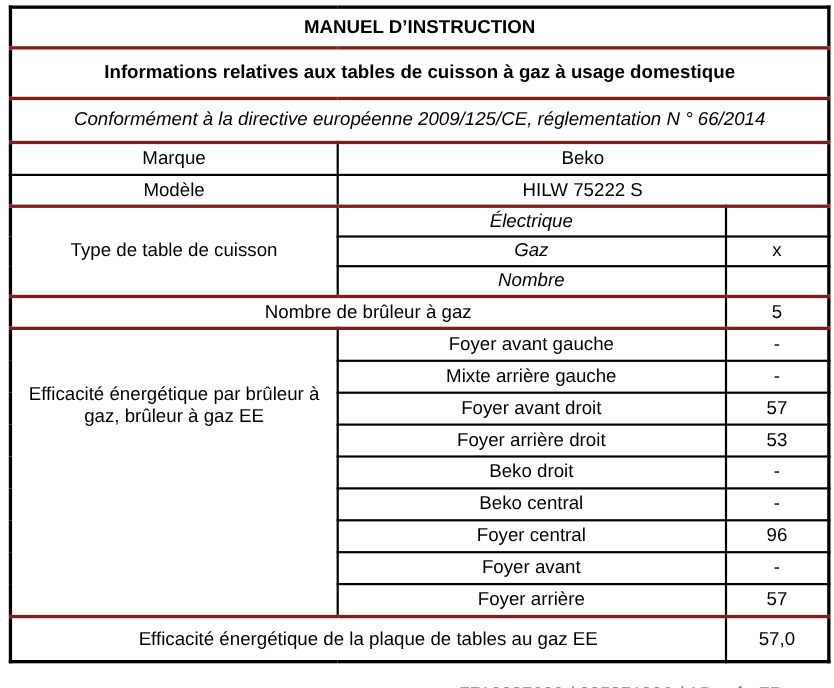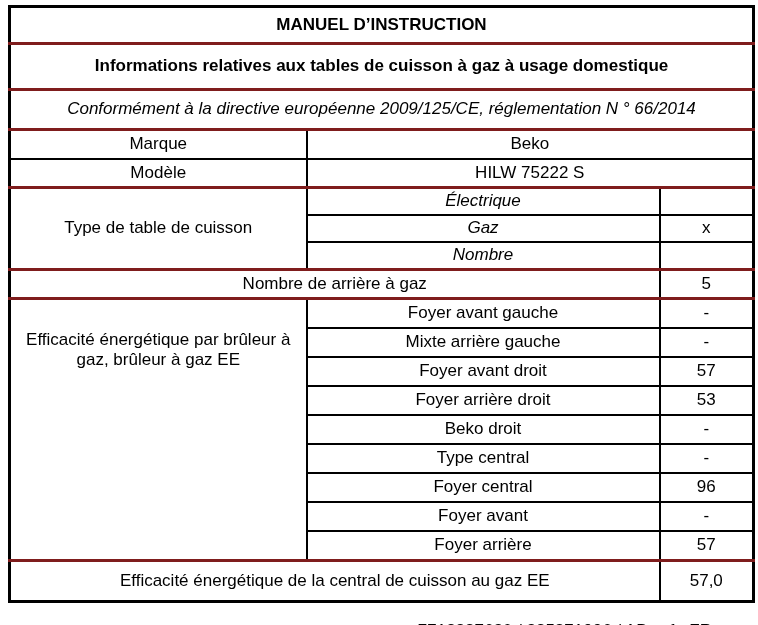--- a/index.html
+++ b/index.html
@@ -39,21 +39,21 @@
   .h-sub    { height: 43px; }
   .h-dir    { height: 37px; font-style: italic; }
   .h-brand  { height: 27px; }
   .h-model  { height: 26px; }
   .h-type   { height: 25px; font-style: italic; }
   .h-count  { height: 26px; }
   .h-foyer  { height: 27px; margin-left: 34px; }
   .h-plaque { height: 38px; }
   .topalign {
     vertical-align: top;
-    padding-top: 30px;
+    padding-top: 49px;
   }
   .footer {
     width: 744px;
     box-sizing: border-box;
     margin-top: 18px;
     display: flex;
     justify-content: flex-end;
     gap: 22px;
     padding-right: 40px;
     font-size: 17px;
@@ -94,21 +94,21 @@
       </tr>
       <tr>
         <td class="h-type">Gaz</td>
         <td class="val">x</td>
       </tr>
       <tr>
         <td class="h-type sb">Nombre</td>
         <td class="sb val"></td>
       </tr>
       <tr>
-        <td colspan="2" class="h-count sb">Nombre de arrière à gaz</td>
+        <td colspan="2" class="h-count sb">Nombre de brûleur à gaz</td>
         <td class="sb val">5</td>
       </tr>
       <tr>
         <td rowspan="9" class="sb topalign">Efficacité énergétique par brûleur à gaz, brûleur à gaz EE</td>
         <td class="h-foyer">Foyer avant gauche</td>
         <td class="val">-</td>
       </tr>
       <tr>
         <td class="h-foyer">Mixte arrière gauche</td>
         <td class="val">-</td>
@@ -119,37 +119,37 @@
       </tr>
       <tr>
         <td class="h-foyer">Foyer arrière droit</td>
         <td class="val">53</td>
       </tr>
       <tr>
         <td class="h-foyer">Beko droit</td>
         <td class="val">-</td>
       </tr>
       <tr>
-        <td class="h-foyer">Type central</td>
+        <td class="h-foyer">Beko central</td>
         <td class="val">-</td>
       </tr>
       <tr>
         <td class="h-foyer">Foyer central</td>
         <td class="val">96</td>
       </tr>
       <tr>
         <td class="h-foyer">Foyer avant</td>
         <td class="val">-</td>
       </tr>
       <tr>
         <td class="h-foyer sb">Foyer arrière</td>
         <td class="sb val">57</td>
       </tr>
       <tr>
-        <td colspan="2" class="h-plaque">Efficacité énergétique de la central de cuisson au gaz EE</td>
+        <td colspan="2" class="h-plaque">Efficacité énergétique de la plaque de tables au gaz EE</td>
         <td class="val">57,0</td>
       </tr>
     </tbody>
   </table>
 
   <div class="footer">
     <span>7712287620 / 285371996 / AB</span>
     <span>fr_FR</span>
   </div>
 </div>

